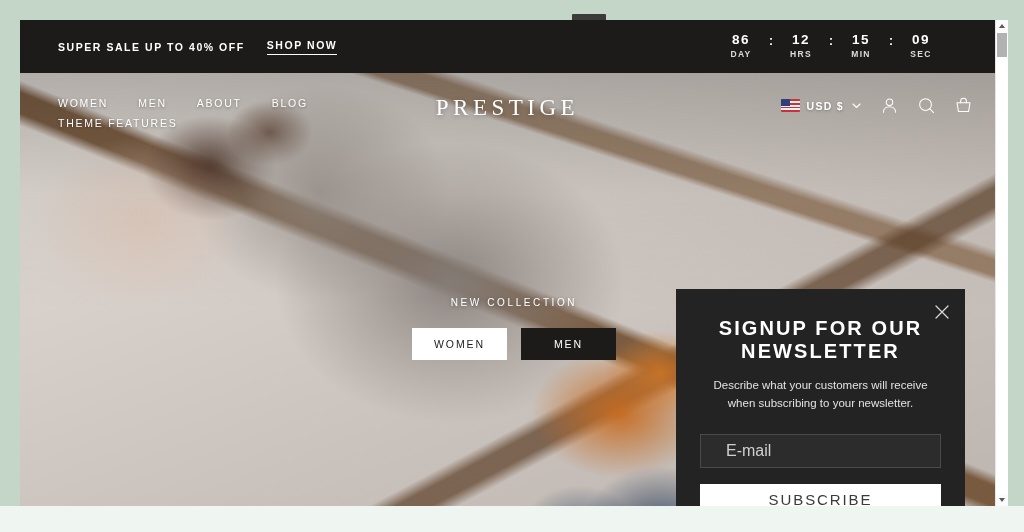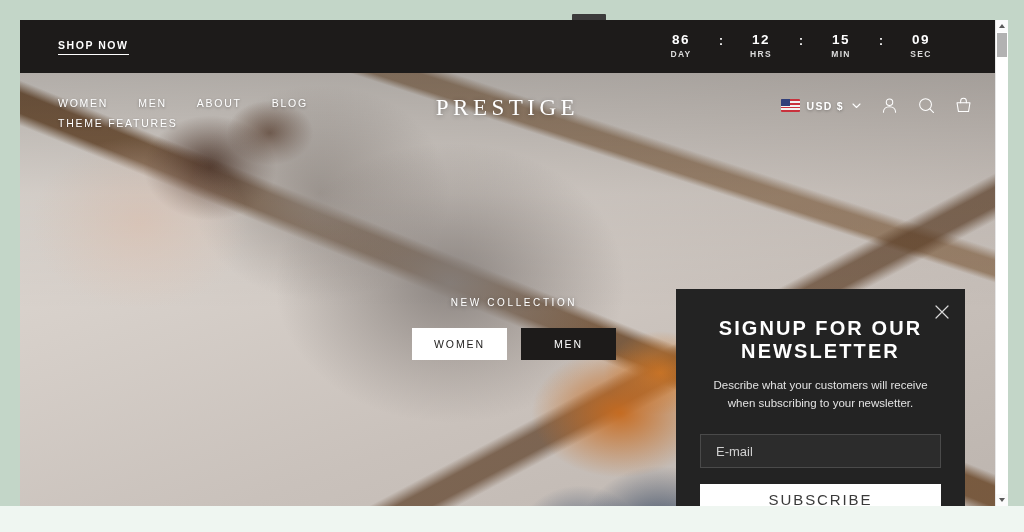--- a/index.html
+++ b/index.html
@@ -86,21 +86,21 @@
     font-weight: bold;
     letter-spacing: 1.55px;
     border-bottom: 1px solid #ffffff;
     padding-bottom: 3px;
     cursor: pointer;
   }
   #countdown {
     margin-left: auto;
     display: flex;
     align-items: flex-end;
-    gap: 14px;
+    gap: 4px;
     padding-right: 28px;
   }
   .cd-unit {
     width: 48px;
     text-align: center;
     color: #ffffff;
   }
   .cd-val {
     font-size: 13.5px;
     font-weight: bold;
@@ -331,22 +331,22 @@
   }
   #nl-email {
     margin-top: 22px;
     width: 100%;
     height: 34px;
     background: #2c2c2c;
     border: 1px solid #4a4a4a;
     box-sizing: border-box;
     color: #d8d8d8;
     font-family: "Liberation Sans", sans-serif;
-    font-size: 13px;
-    padding: 0 15px;
+    font-size: 16px;
+    padding: 0 25px;
     outline: none;
   }
   #nl-email::placeholder { color: #cfcfcf; opacity: 1; }
   #nl-subscribe {
     margin-top: 16px;
     width: 100%;
     height: 31px;
     background: #ffffff;
     border: none;
     color: #3a3a3a;
@@ -401,20 +401,21 @@
 
 <div id="desktop">
   <div id="lower-bg"></div>
   <div id="top-nub"></div>
 
   <div id="viewport">
     <div id="page">
 
       <div id="announce">
         <div class="announce-left">
+          <span class="announce-text">SUPER SALE UP TO 40% OFF</span>
           <span class="announce-link">SHOP NOW</span>
         </div>
         <div id="countdown">
           <div class="cd-unit">
             <div class="cd-val">86</div>
             <div class="cd-lab">DAY</div>
           </div>
           <span class="cd-sep">:</span>
           <div class="cd-unit">
             <div class="cd-val">12</div>

